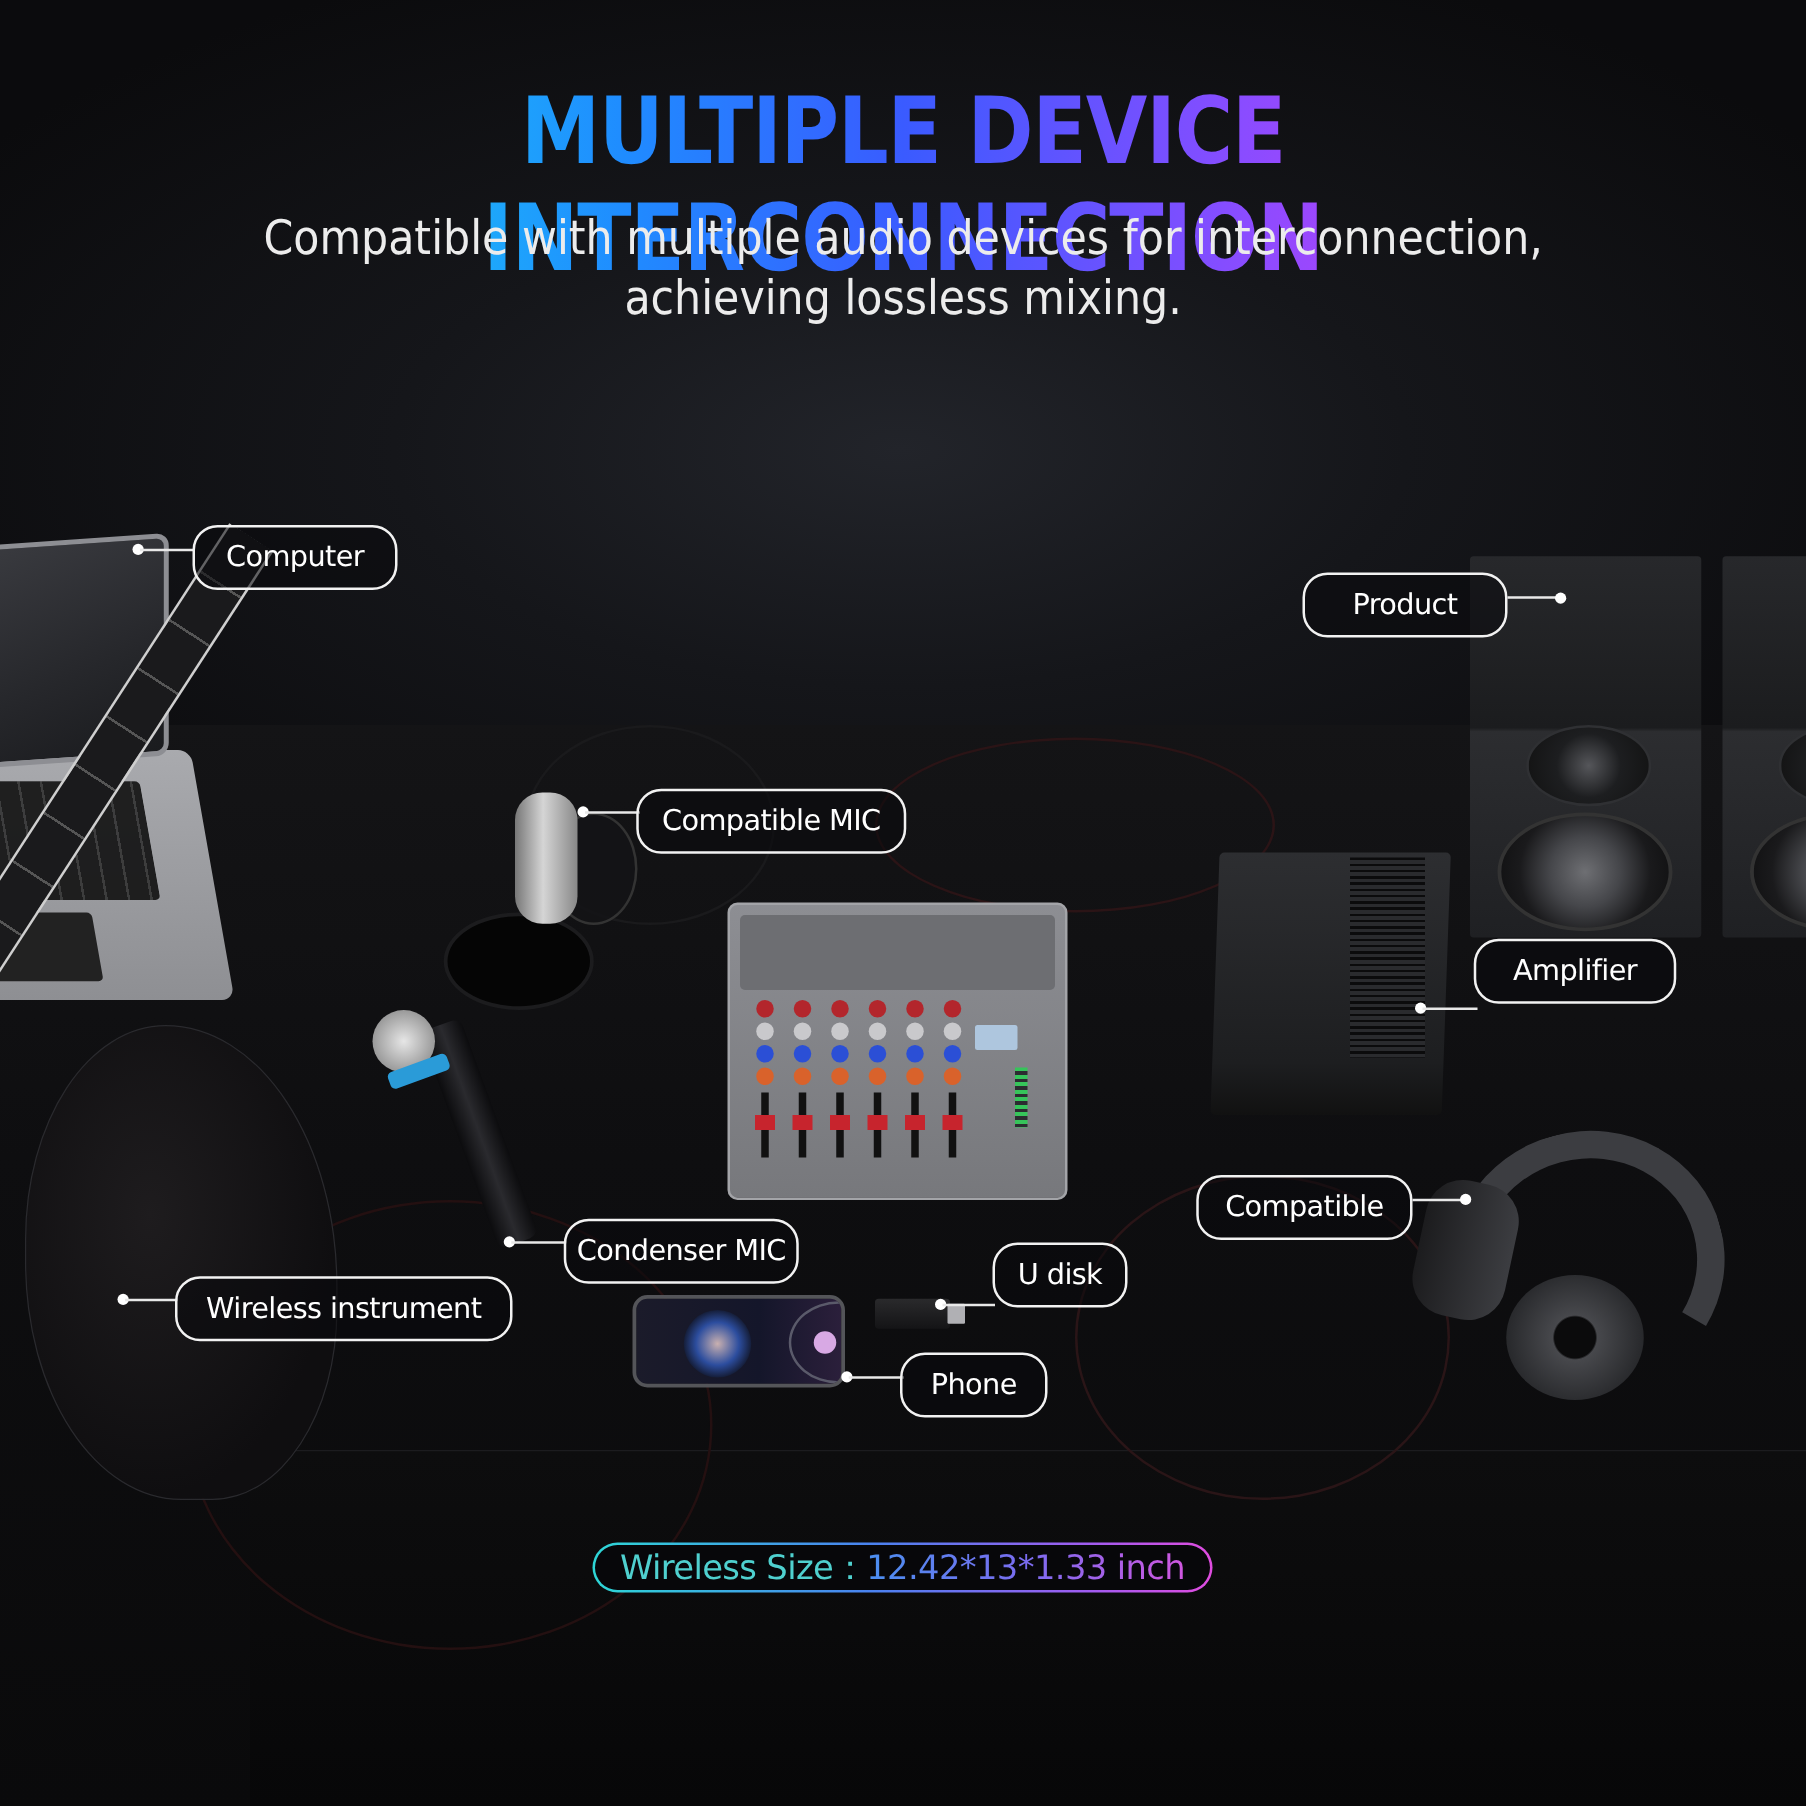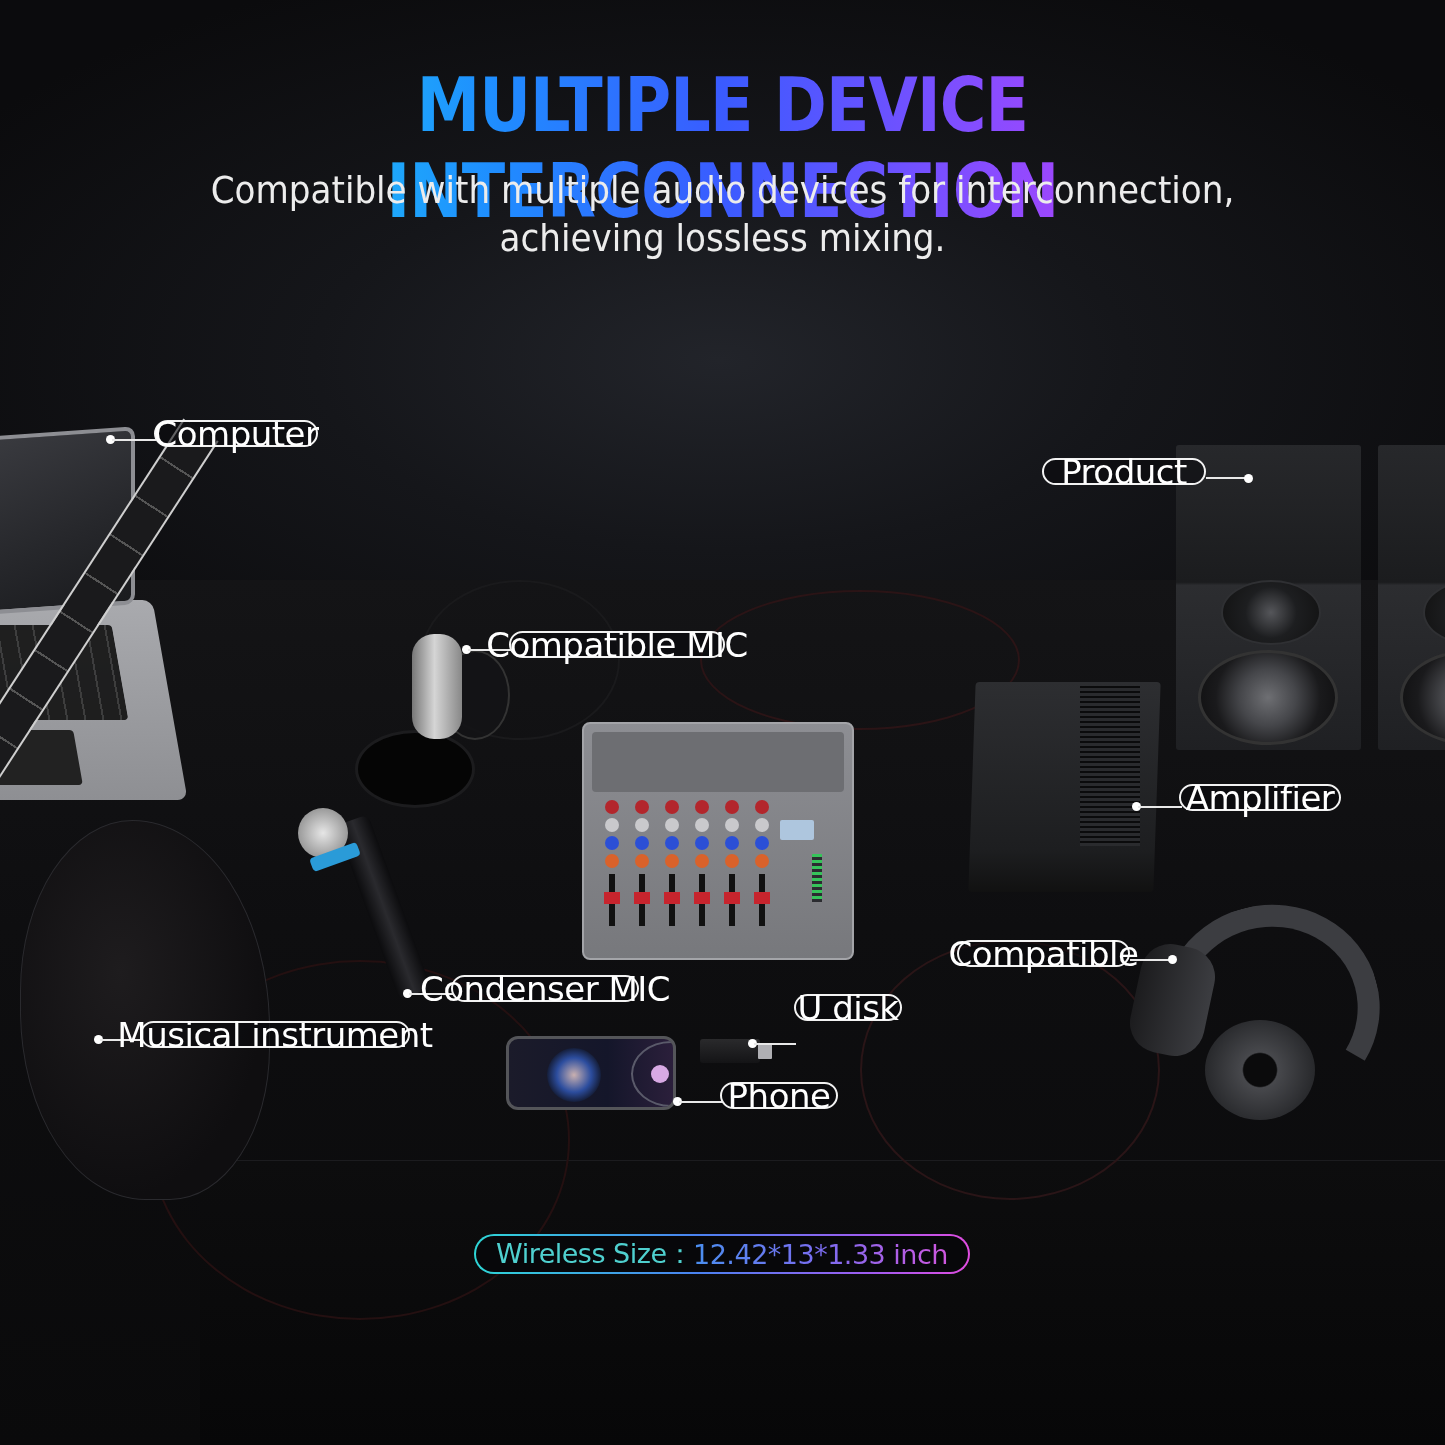--- a/index.html
+++ b/index.html
@@ -30,23 +30,23 @@
     -webkit-background-clip: text; background-clip: text; color: transparent;
   }
   .subtitle {
     position: absolute; left: 0; top: 166px; width: 1445px; text-align: center;
     font-size: 38px; line-height: 48px; color: #ececec; font-family: "DejaVu Sans", sans-serif;
     transform: scaleX(0.9); transform-origin: center;
   }
 
   
   .callout {
-    position: absolute; height: 27px; border: 2px solid #f2f2f2; border-radius: 20px;
+    position: absolute; height: 52px; border: 2px solid #f2f2f2; border-radius: 20px;
     background: rgba(10,10,12,0.55); display: flex; align-items: center; justify-content: center;
-    font-size: 34px; color: #fff; padding: 0 14px; white-space: nowrap;
+    font-size: 23px; color: #fff; padding: 0 14px; white-space: nowrap;
     font-family: "DejaVu Sans", sans-serif; letter-spacing: -0.5px;
   }
   .leader { position: absolute; height: 2px; background: #e8e8e8; }
   .dot { position: absolute; width: 9px; height: 9px; border-radius: 50%; background: #fff; }
 
   
   .laptop-screen {
     position: absolute; left: -30px; top: 432px; width: 165px; height: 178px;
     background: linear-gradient(160deg, #3a3b40 0%, #26272b 60%, #1a1b1e 100%);
     border: 4px solid #8d8e93; border-radius: 10px; transform: skewY(-4deg);
@@ -265,33 +265,33 @@
 <div class="dot" style="left:462px;top:645px"></div>
 <div class="leader" style="left:468px;top:649px;width:44px"></div>
 <div class="callout" style="left:509px;top:631px;width:216px">Compatible MIC</div>
 
 <div class="callout" style="left:1042px;top:458px;width:164px">Product</div>
 <div class="leader" style="left:1206px;top:477px;width:40px"></div>
 <div class="dot" style="left:1244px;top:474px"></div>
 
 <div class="dot" style="left:1132px;top:802px"></div>
 <div class="leader" style="left:1138px;top:806px;width:44px"></div>
-<div class="callout" style="left:1179px;top:784px;width:162px">Amplifier</div>
+<div class="callout" style="left:1179px;top:751px;width:162px">Amplifier</div>
 
 <div class="callout" style="left:957px;top:940px;width:173px">Compatible</div>
 <div class="leader" style="left:1130px;top:959px;width:40px"></div>
 <div class="dot" style="left:1168px;top:955px"></div>
 
 <div class="dot" style="left:403px;top:989px"></div>
 <div class="leader" style="left:409px;top:993px;width:44px"></div>
 <div class="callout" style="left:451px;top:975px;width:188px">Condenser MIC</div>
 
 <div class="dot" style="left:94px;top:1035px"></div>
 <div class="leader" style="left:100px;top:1039px;width:42px"></div>
-<div class="callout" style="left:140px;top:1021px;width:270px">Musical instrument</div>
+<div class="callout" style="left:140px;top:1021px;width:270px">Wireless instrument</div>
 
 <div class="dot" style="left:748px;top:1039px"></div>
 <div class="leader" style="left:754px;top:1043px;width:42px"></div>
 <div class="callout" style="left:794px;top:994px;width:108px">U disk</div>
 
 <div class="dot" style="left:673px;top:1097px"></div>
 <div class="leader" style="left:679px;top:1101px;width:44px"></div>
 <div class="callout" style="left:720px;top:1082px;width:118px">Phone</div>
 
 <div class="size-pill">

